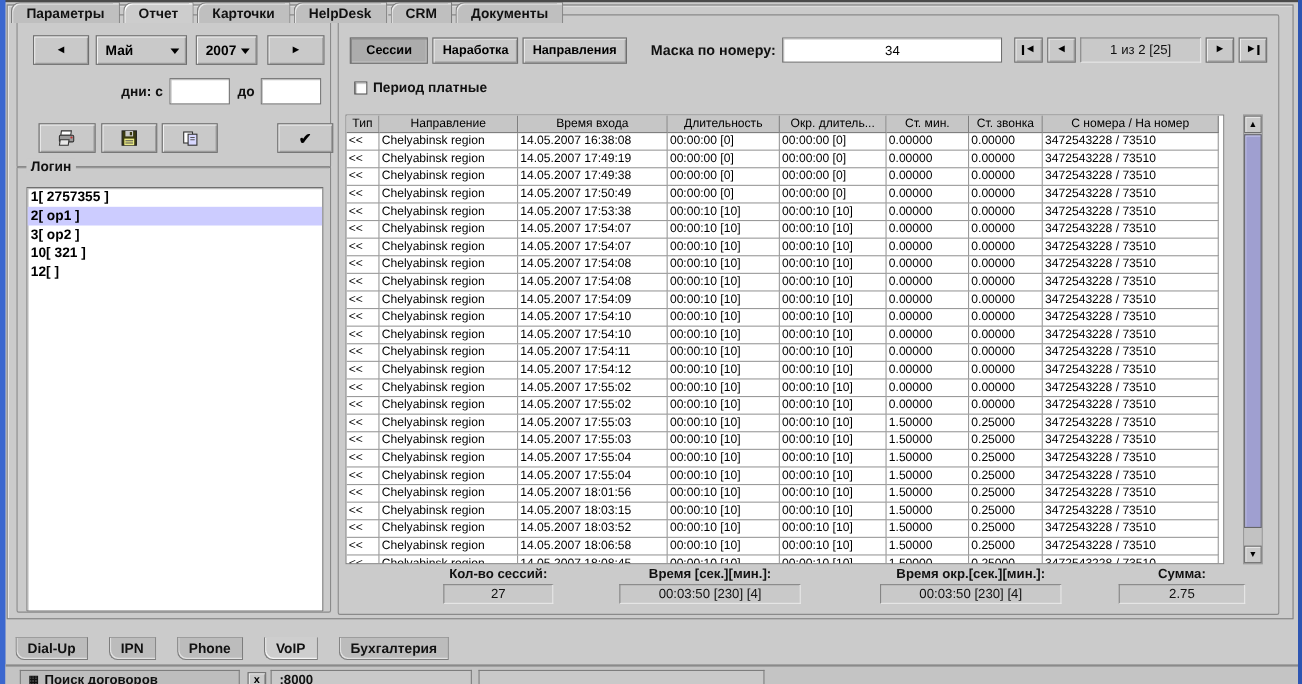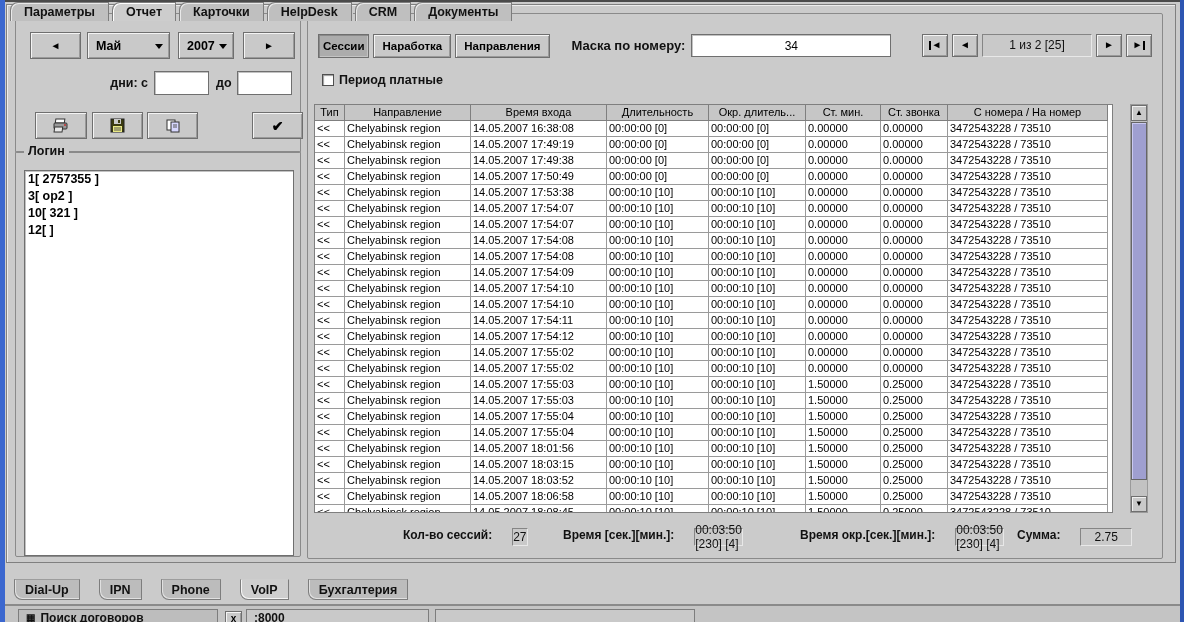--- a/index.html
+++ b/index.html
@@ -87,21 +87,21 @@
   .vscroll { position:absolute; left:822px; top:90px; width:18px; height:409px;
              background:#c2c2c2; border:1px solid #9a9a9a; }
   .sbtn { position:absolute; left:0; width:16px; height:16px; background:#c9c9c9; border:1px solid #6f6f6f;
           box-shadow:inset 1px 1px 0 #f0f0f0; display:flex; align-items:center; justify-content:center;
           font-size:8px; line-height:1; color:#000; }
   .sthumb { position:absolute; left:0; top:17px; width:16px; height:358px; background:#9f9fd0;
             border:1px solid #666; box-shadow:inset 1px 1px 0 #c9c9f0; }
 
   
   .summary { position:absolute; left:0; top:500px; width:850px; height:42px; display:flex; }
-  .sum-item { display:flex; align-items:center;gap:20px; }
+  .sum-item { display:flex; flex-direction:column; align-items:center; }
   .sum-item .label-b { font-size:12px; }
   .sum-box { margin-top:3px; height:18px; width:100%; }
   .s1 { margin-left:95px; width:100px; } .s2 { margin-left:60px; width:165px; }
   .s3 { margin-left:72px; width:165px; } .s4 { margin-left:52px; width:115px; }
 
   
   .taskbar { position:absolute; left:5px; top:604px; width:1175px; height:18px;
              background:#c4c4c4; border-top:2px solid #8a8a8a; }
   .task-tab { position:absolute; top:3px; height:16px; background:#bdbdbd; border:1px solid #7d7d7d; border-bottom:none;
               display:flex; align-items:center; gap:5px; padding:0 7px; font-size:12px; font-weight:bold; color:#111; }
@@ -185,32 +185,33 @@
       </div>
       <div class="btn" style="position:absolute; left:245px; top:107px; width:51px; height:27px; font-size:14px;">
           <span>✔</span>
         </div>
     </div>
 
     <div class="group" style="left:8px; top:146px; width:286px; height:406px;">
       <span class="group-title">Логин</span>
       <div class="login-list">
           <div class="login-item">1[ 2757355 ]</div>
+          <div class="login-item selected">2[ op1 ]</div>
           <div class="login-item">3[ op2 ]</div>
           <div class="login-item">10[ 321 ]</div>
           <div class="login-item">12[  ]</div>
         </div>
     </div>
 
     <div class="group" style="left:300px; top:8px; width:856px; height:546px;">
       <span class="group-title">Логи</span>
 
       <div class="logs-toolbar">
         <div style="display:flex; gap:4px;">
-            <div class="btn pressed" style="height: 24px; padding: 0px 4px;">Сессии</div>
+            <div class="btn pressed" style="height: 24px; padding: 0px 14px;">Сессии</div>
             <div class="btn" style="height: 24px; padding: 0px 8px;">Наработка</div>
             <div class="btn" style="height: 24px; padding: 0px 8px;">Направления</div>
           </div>
         <span class="label-b" style="margin-left:22px; font-size:13px;">Маска по номеру:</span>
         <input class="field" style="margin-left: 6px; width: 200px; height: 23px; text-align: center;" value="34">
       </div>
 
       <div class="pager">
         <div class="btn">
             <span class="vbar"></span>

